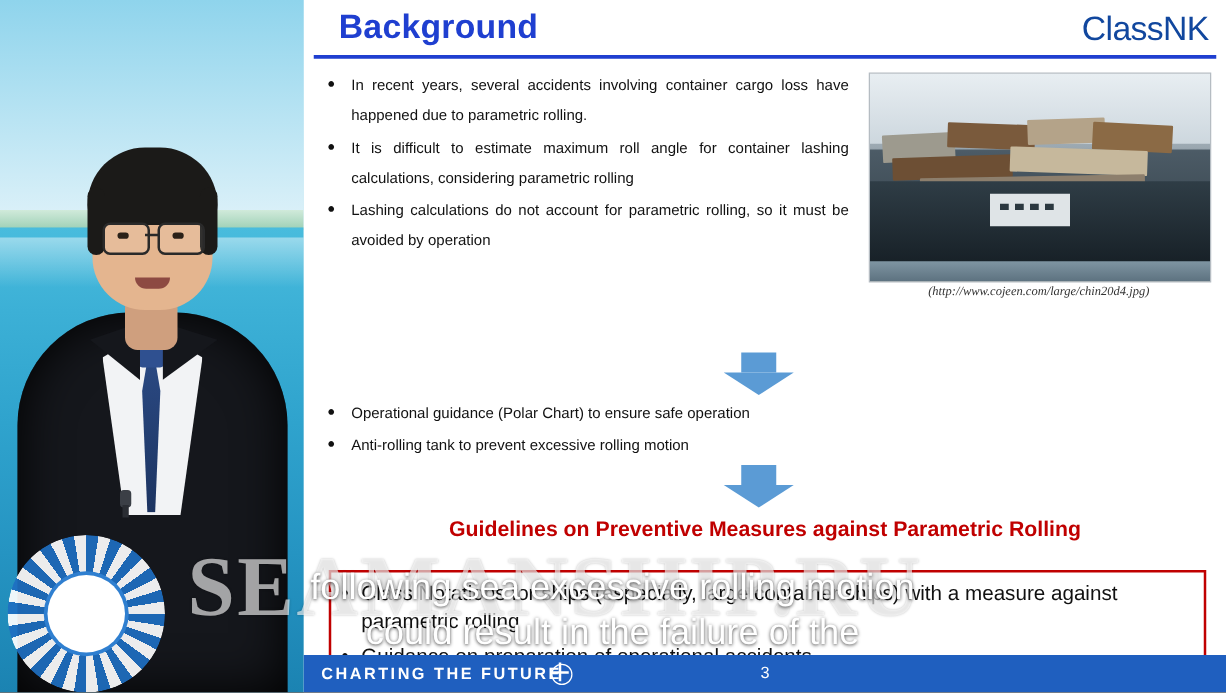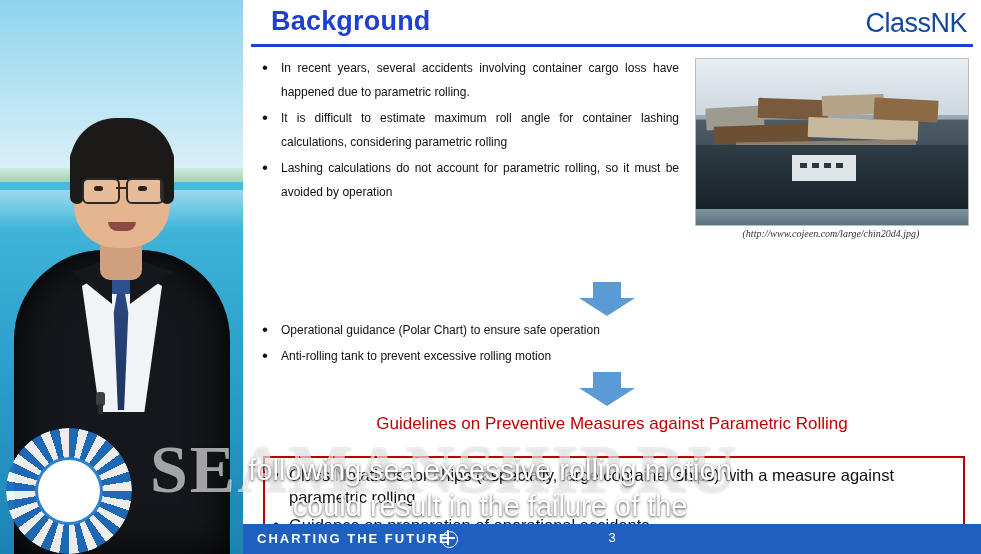--- a/index.html
+++ b/index.html
@@ -197,21 +197,21 @@
     border-left:28px solid transparent;
     border-right:28px solid transparent;
     border-top:18px solid #5b9bd5;
   }
   #arrow1 { left:336px; top:282px; }
   #arrow2 { left:336px; top:372px; }
 
   #guidelines {
     position:absolute; left:0; top:414px; width:738px;
     text-align:center;
-    color:#c00000; font-weight:normal; font-size:17px;
+    color:#c00000; font-weight:bold; font-size:17px;
   }
 
   #red-box {
     position:absolute; left:20px; top:440px; width:698px; height:72px;
     border:2px solid #c00000;
     background:#ffffff;
     margin-top:16px;
   }
   .redbullet {
     position:relative; padding-left:24px; color:#111;

